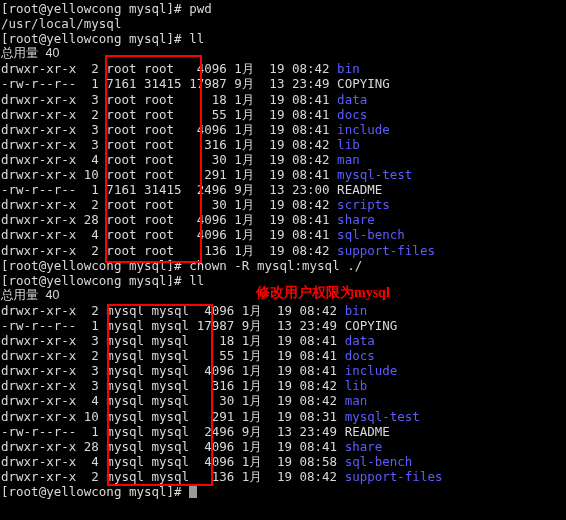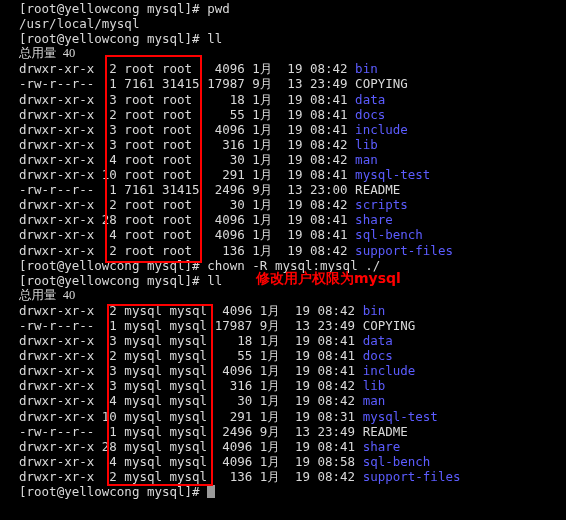--- a/index.html
+++ b/index.html
@@ -25,26 +25,25 @@
     left: 0;
     top: 0;
     padding: 1px 0 0 1px;
     width: 566px;
     z-index: 2;
   }
   .line {
     white-space: pre;
     height: 15.1px;
     letter-spacing: 0px;
-    padding-left: 18px;
   }
   .w   { color: #d9d9d9; }
   .dir { color: #5c5cff; }
   .file{ color: #d9d9d9; }
-  .cn  { color: #d9d9d9; font-family: Liberation Serif, serif; }
+  .cn  { color: #d9d9d9; font-family: Liberation Sans, sans-serif; }
 
   
   .redbox {
     position: absolute;
     border: 2px solid #ff0000;
     box-sizing: border-box;
     z-index: 5;
     pointer-events: none;
   }
   #redbox-owner-root { left: 105px; top: 55px; width: 97px; height: 208px; }
@@ -52,21 +51,21 @@
 
   .annotation {
     position: absolute;
     color: #ff0000;
     font-family: "DejaVu Sans", sans-serif;
     font-size: 14px;
     font-weight: bold;
     white-space: nowrap;
     z-index: 6;
   }
-  #annotation-chown { left: 256px; top: 271px; }
+  #annotation-chown { left: 256px; top: 285px; font-family: Liberation Serif, serif; }
 
   .watermark {
     position: absolute;
     left: 238px;
     top: 496px;
     color: #4a4a4a;
     font-family: "DejaVu Serif", "Liberation Serif", serif;
     font-size: 15px;
     white-space: nowrap;
     z-index: 4;

